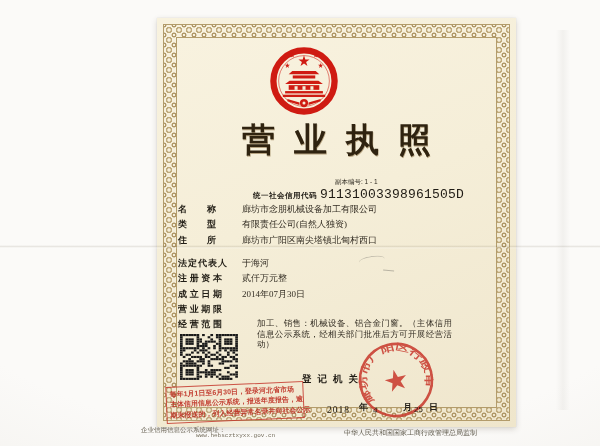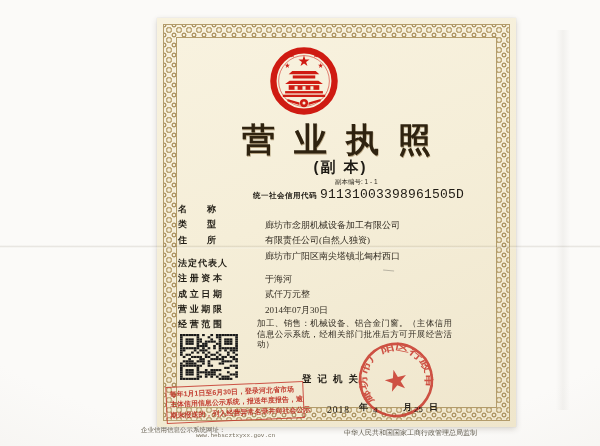--- a/index.html
+++ b/index.html
@@ -39,21 +39,21 @@
     position:absolute;left:0;top:140px;width:100%;text-align:center;text-indent:8px;
     font-size:15px;font-weight:bold;color:#1d1a14;letter-spacing:2px;
   }
   .copy-no{position:absolute;left:178px;top:160px;font-size:6.5px;color:#2c281f;}
   .credit-line{position:absolute;left:96px;top:169px;font-size:7.5px;color:#1f1b14;white-space:nowrap;}
   .credit-line .lab{font-weight:bold;letter-spacing:.5px;}
   .credit-line .code{font-family:"Liberation Mono", monospace;font-size:13px;letter-spacing:.2px;margin-left:3px;}
   .row{position:absolute;left:21px;font-size:9px;color:#26221a;white-space:nowrap;}
   .lbl{display:inline-block;font-weight:bold;color:#221e16;text-align:justify;text-align-last:justify;vertical-align:top;}
   .w2{width:38px;} .w4{width:45px;letter-spacing:1px;} .w5{width:49px;}
-  .val{position:absolute;left:64px;top:16px;font-family:"Liberation Serif", serif;color:#332d23;white-space:nowrap;margin-left:23px;}
+  .val{position:absolute;left:64px;top:0;font-family:"Liberation Serif", serif;color:#332d23;white-space:nowrap;}
   .val-scope{
     position:absolute;left:79px;top:0;width:195px;white-space:normal;
     font-family:"Liberation Serif", serif;font-size:8.5px;line-height:10.5px;color:#332d23;text-align:justify;
   }
   .qr{position:absolute;left:23px;top:316px;width:58px;height:46px;}
   .annual-stamp{
     position:absolute;left:9px;top:366px;width:130px;padding:2px 3px;
     border:1.5px solid rgba(196,55,43,.85);color:rgba(190,48,36,.92);
     font-size:7px;line-height:10.3px;font-weight:bold;text-align:justify;
     transform:rotate(-2.5deg);background:rgba(255,240,235,.06);
@@ -110,21 +110,20 @@
         <rect x="19" y="53.2" width="42" height="2.6"></rect>
         <rect x="16.5" y="57.2" width="47" height="2.6"></rect>
         <circle cx="40" cy="66.5" r="4.6"></circle>
         <circle cx="40" cy="66.5" r="1.7" fill="#f5eed8"></circle>
         <polygon points="21.5,62 35,66 35,68.6 21.5,64.6"></polygon>
         <polygon points="58.5,62 45,66 45,68.6 58.5,64.6"></polygon>
       </g>
     </svg>
 
     <div class="doc-title">营业执照</div>
-    <div class="doc-subtitle">(副  本)</div>
     <div class="copy-no">副本编号: 1 - 1</div>
 
     <div class="credit-line">
       <span class="lab">统一社会信用代码</span><span class="code">91131003398961505D</span>
     </div>
 
     <div class="row" style="top:185px">
       <span class="lbl w2">名称</span>
       <span class="val">廊坊市念朋机械设备加工有限公司</span>
     </div>

